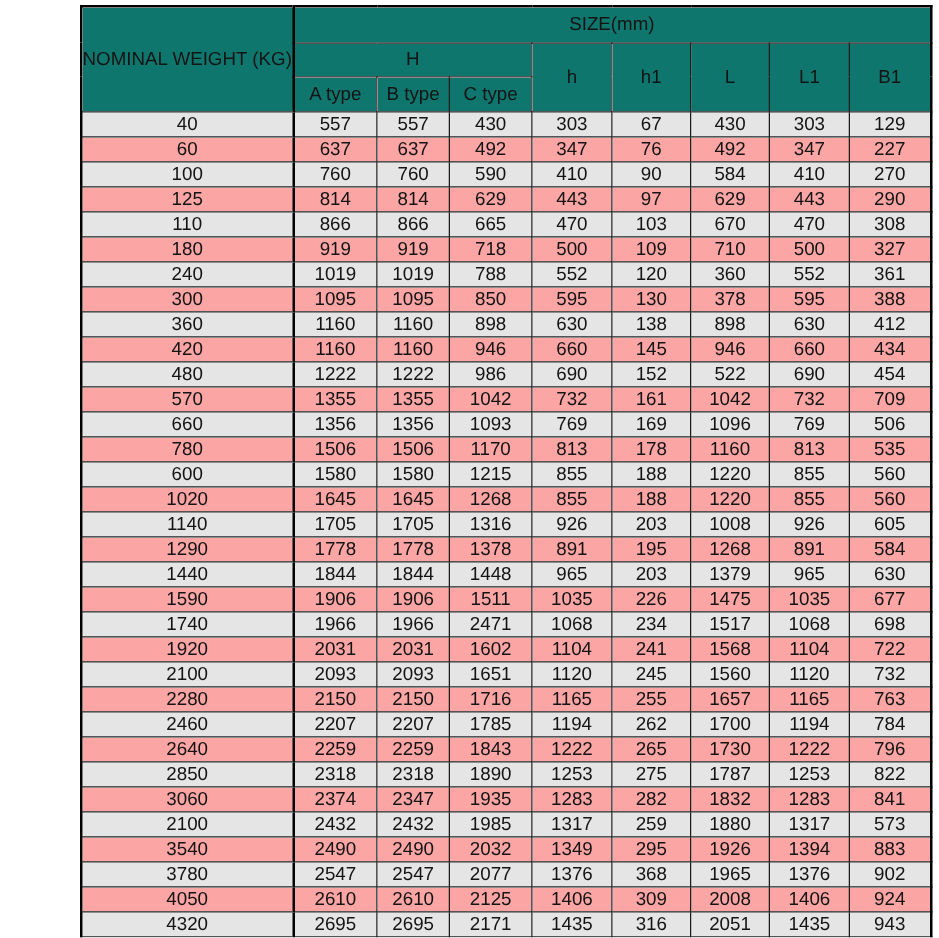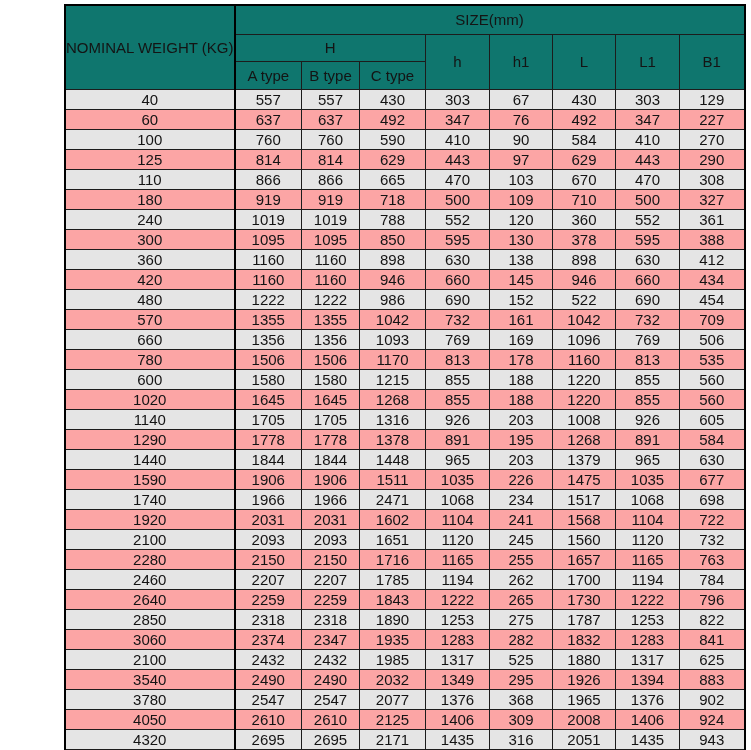--- a/index.html
+++ b/index.html
@@ -400,24 +400,24 @@
           <td>1832</td>
           <td>1283</td>
           <td>841</td>
         </tr>
         <tr>
           <td class="b-thick-right">2100</td>
           <td>2432</td>
           <td>2432</td>
           <td>1985</td>
           <td>1317</td>
-          <td>525</td>
+          <td>259</td>
           <td>1880</td>
           <td>1317</td>
-          <td>625</td>
+          <td>573</td>
         </tr>
         <tr class="stripe">
           <td class="b-thick-right">3540</td>
           <td>2490</td>
           <td>2490</td>
           <td>2032</td>
           <td>1349</td>
           <td>295</td>
           <td>1926</td>
           <td>1394</td>

